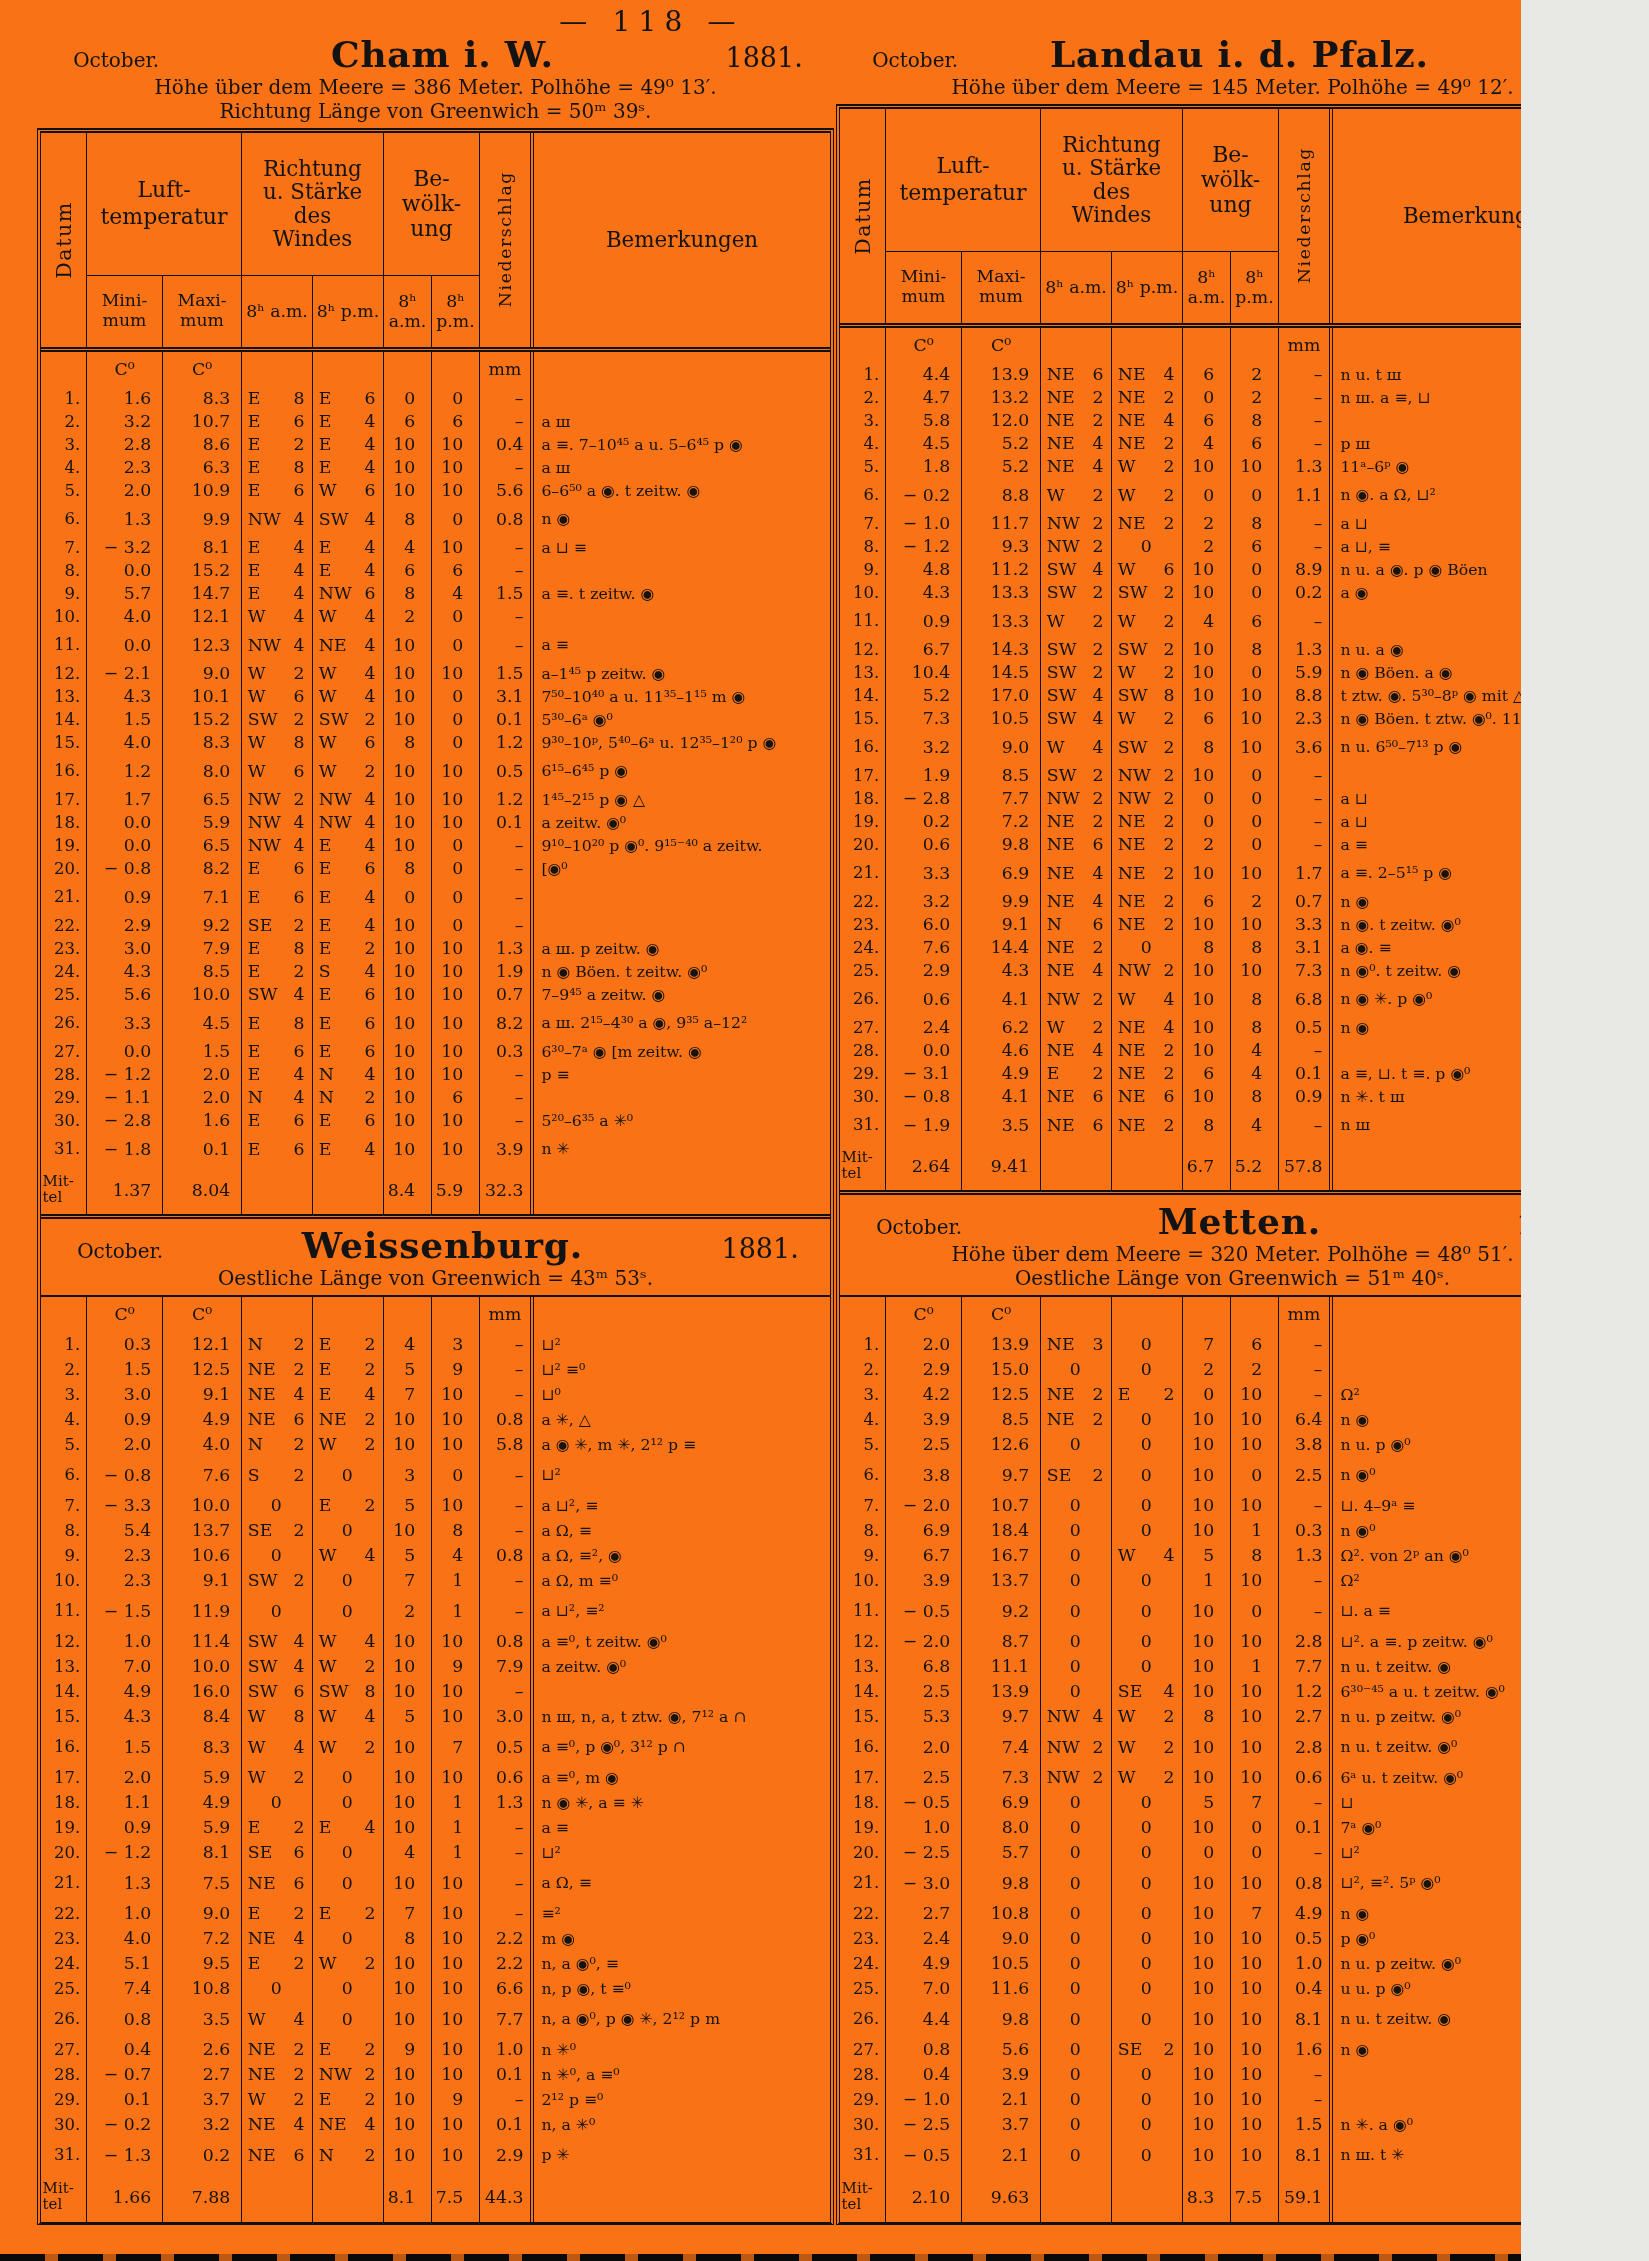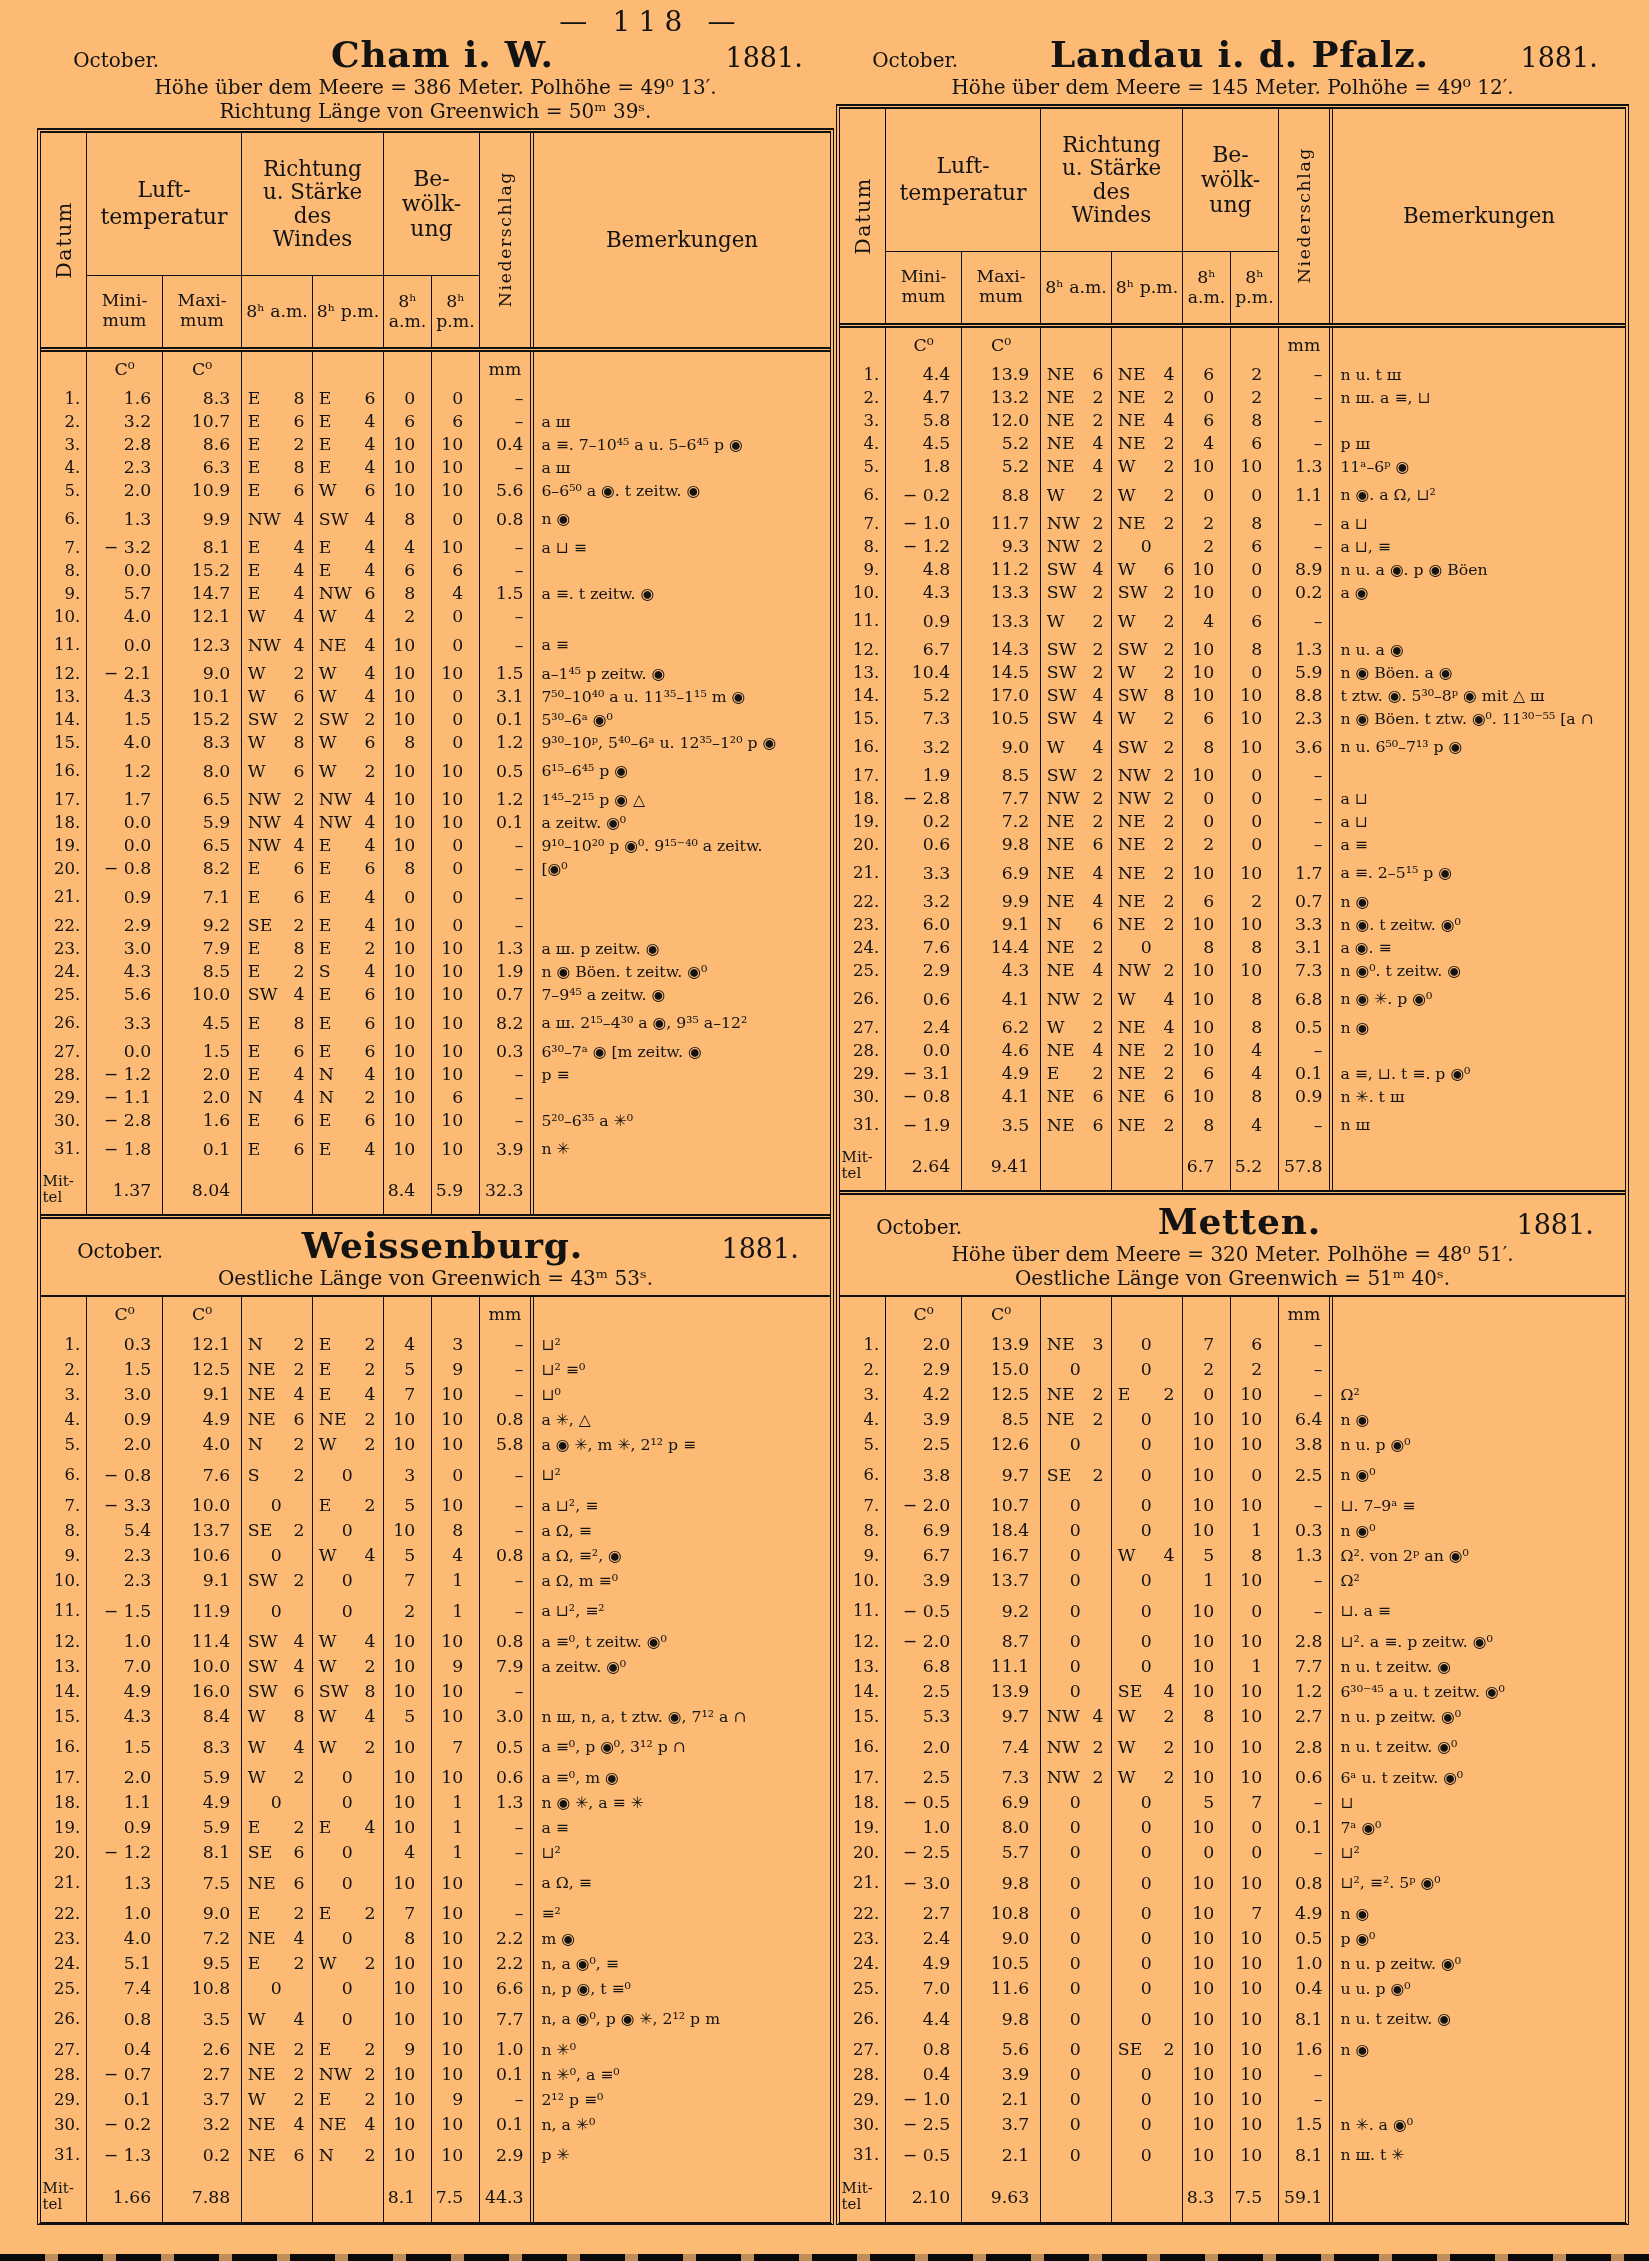--- a/index.html
+++ b/index.html
@@ -1,16 +1,16 @@
 <!DOCTYPE html>
 <html style="font-size:13px"><head>
 <meta charset="utf-8">
 <style>
   html,body{margin:0;padding:0;background:#e8e8e4;}
-  .page{position:relative;width:1649px;height:2261px;background:#fdba74;color:#131313;
+  .page{position:relative;width:1521px;height:2261px;background:#f97316;color:#131313;
         font-family:"DejaVu Serif","DejaVu Sans",serif;overflow:hidden;}
   .pageno{position:absolute;top:5px;left:0;width:1303px;text-align:center;
           font-size:28px;letter-spacing:8.2px;}
   .half{position:absolute;top:31px;}
   .half.left{left:37px;width:797px;}
   .half.right{left:836px;width:793px;}
   .shead{padding:1.6px 8.2px 5px 8.2px;}
   .stitle{display:flex;justify-content:space-between;align-items:baseline;padding:0 23px 0 28px;}
   .smonth{font-size:20px;}
   .sname{font-size:36px;font-weight:bold;letter-spacing:0.8px;}
@@ -3442,21 +3442,21 @@
             <div class="cell c-bew b6">
               <span>10</span>
             </div>
             <div class="cell c-bew b7">
               <span>10</span>
             </div>
             <div class="cell c-nied b8">
               <span>–</span>
             </div>
             <div class="cell c-bem">
-              <span>⊔. 7–9ᵃ ≡</span>
+              <span>⊔. 4–9ᵃ ≡</span>
             </div>
           </div>
           <div class="row">
             <div class="cell c-datum b1">
               <span class="pre">8.</span>
             </div>
             <div class="cell c-num b2">
               <span>6.9</span>
             </div>
             <div class="cell c-num b3 bold">

